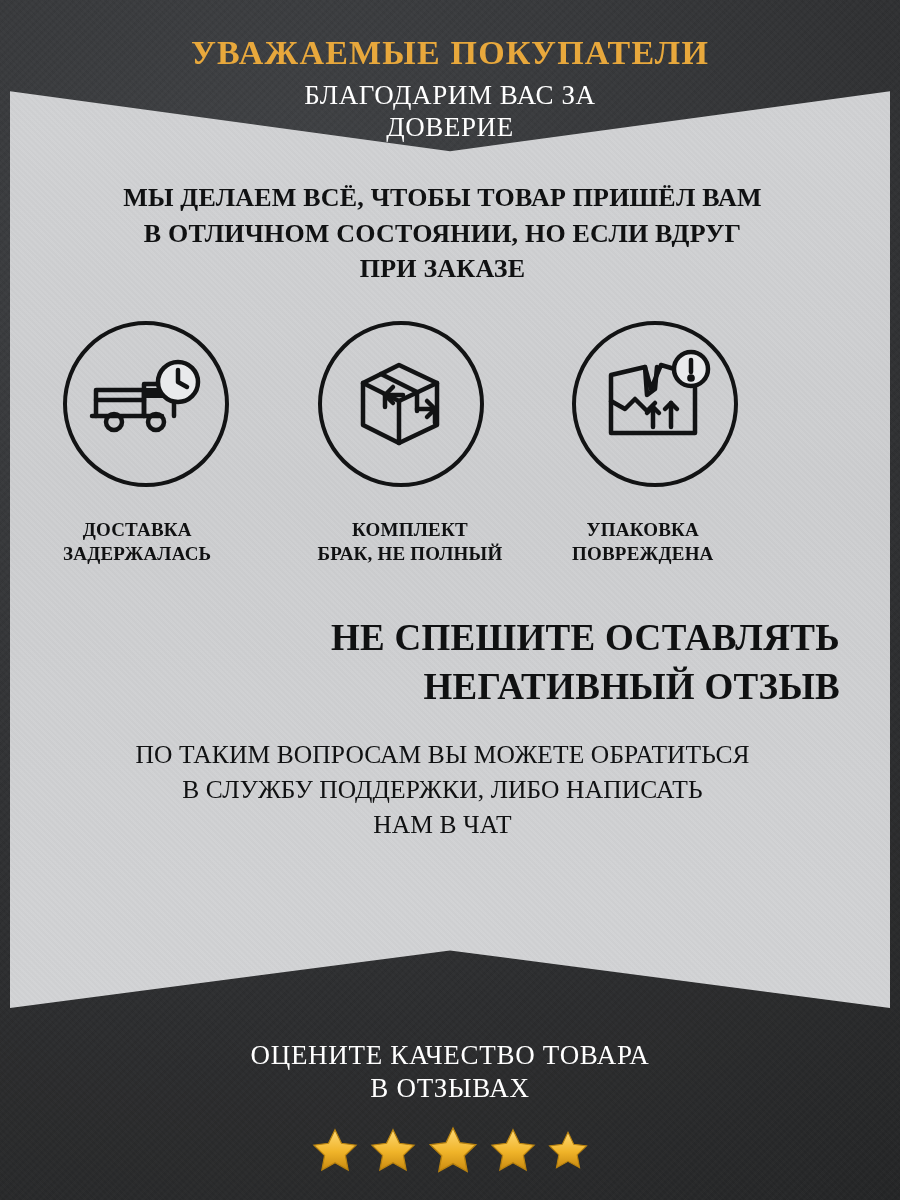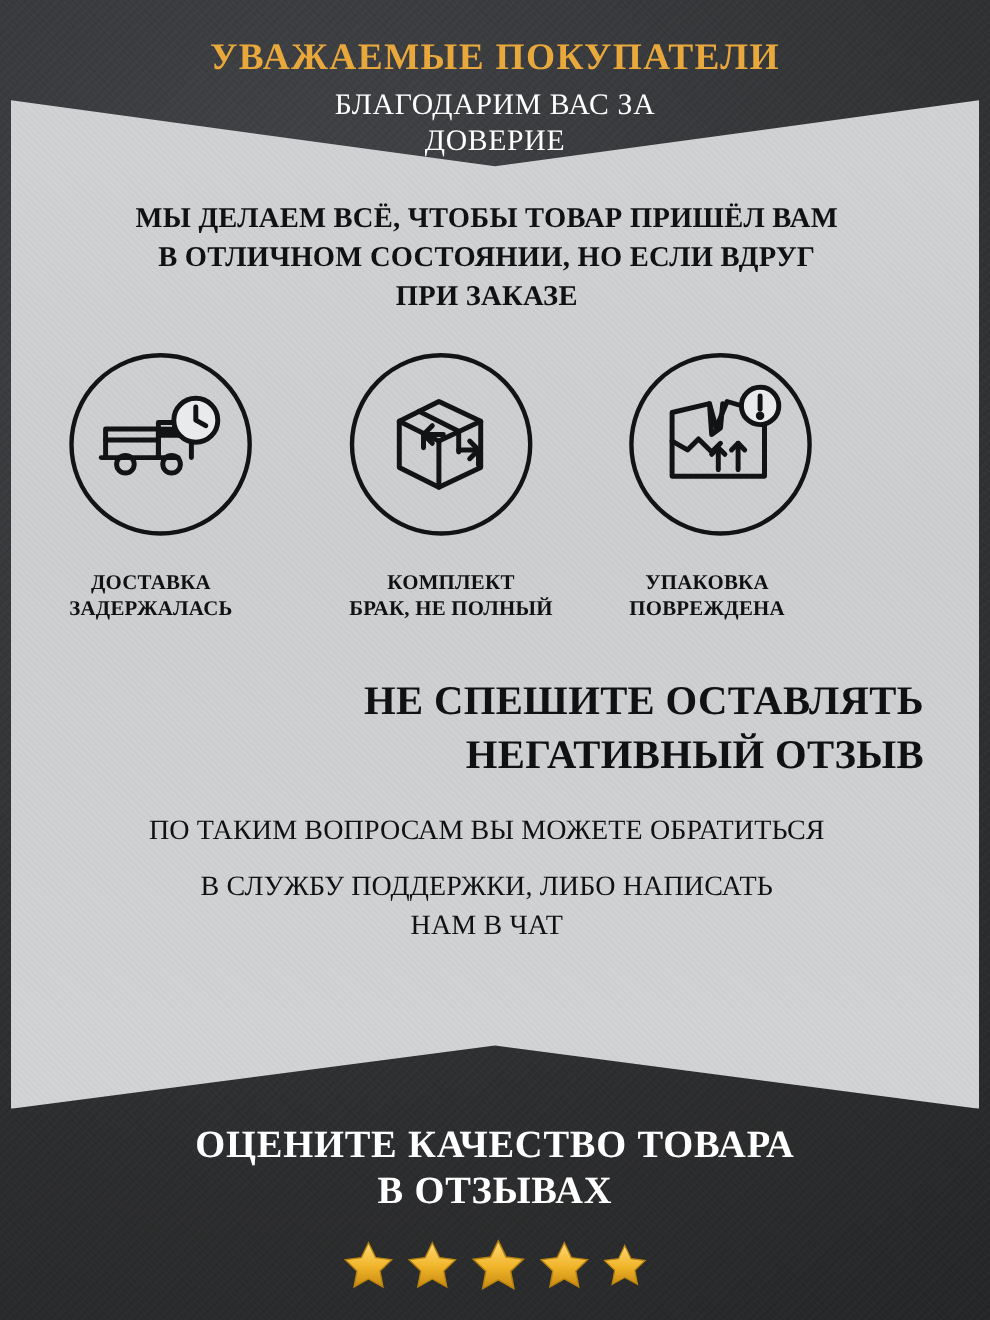--- a/index.html
+++ b/index.html
@@ -127,22 +127,22 @@
 
   
   .footer {
     position:absolute;
     left:0; right:0; bottom:22px;
     text-align:center;
     z-index:7;
   }
   .footer .f-line {
     color:#ffffff;
-    font-size:35px;
-    font-weight:bold;
+    font-size:27px;
+    font-weight:normal;
     line-height:1.2;
     letter-spacing:.7px;
     text-transform:uppercase;
   }
   .stars {
     margin-top:20px;
     display:flex;
     justify-content:center;
     align-items:center;
     gap:6px;
@@ -243,21 +243,21 @@
         <div>ПОВРЕЖДЕНА</div>
       </div>
     </div>
 
   </div>
 
   <div class="headline">НЕ СПЕШИТЕ ОСТАВЛЯТЬ</div>
   <div class="headline" style="margin-top:0">НЕГАТИВНЫЙ ОТЗЫВ</div>
 
   <div class="subtext">ПО ТАКИМ ВОПРОСАМ ВЫ МОЖЕТЕ ОБРАТИТЬСЯ</div>
-  <div class="subtext" style="margin-top:16px">В СЛУЖБУ ПОДДЕРЖКИ, ЛИБО НАПИСАТЬ</div>
+  <div class="subtext" style="margin-top:0">В СЛУЖБУ ПОДДЕРЖКИ, ЛИБО НАПИСАТЬ</div>
   <div class="subtext" style="margin-top:0">НАМ В ЧАТ</div>
 </div>
 
 <div class="footer">
   <div class="f-line">ОЦЕНИТЕ КАЧЕСТВО ТОВАРА</div>
   <div class="f-line">В ОТЗЫВАХ</div>
   <div class="stars">
     <svg class="star" width="52" height="50" viewBox="0 0 24 24">
       <defs>
           <linearGradient id="g1" x1="0" y1="0" x2="0" y2="1">

